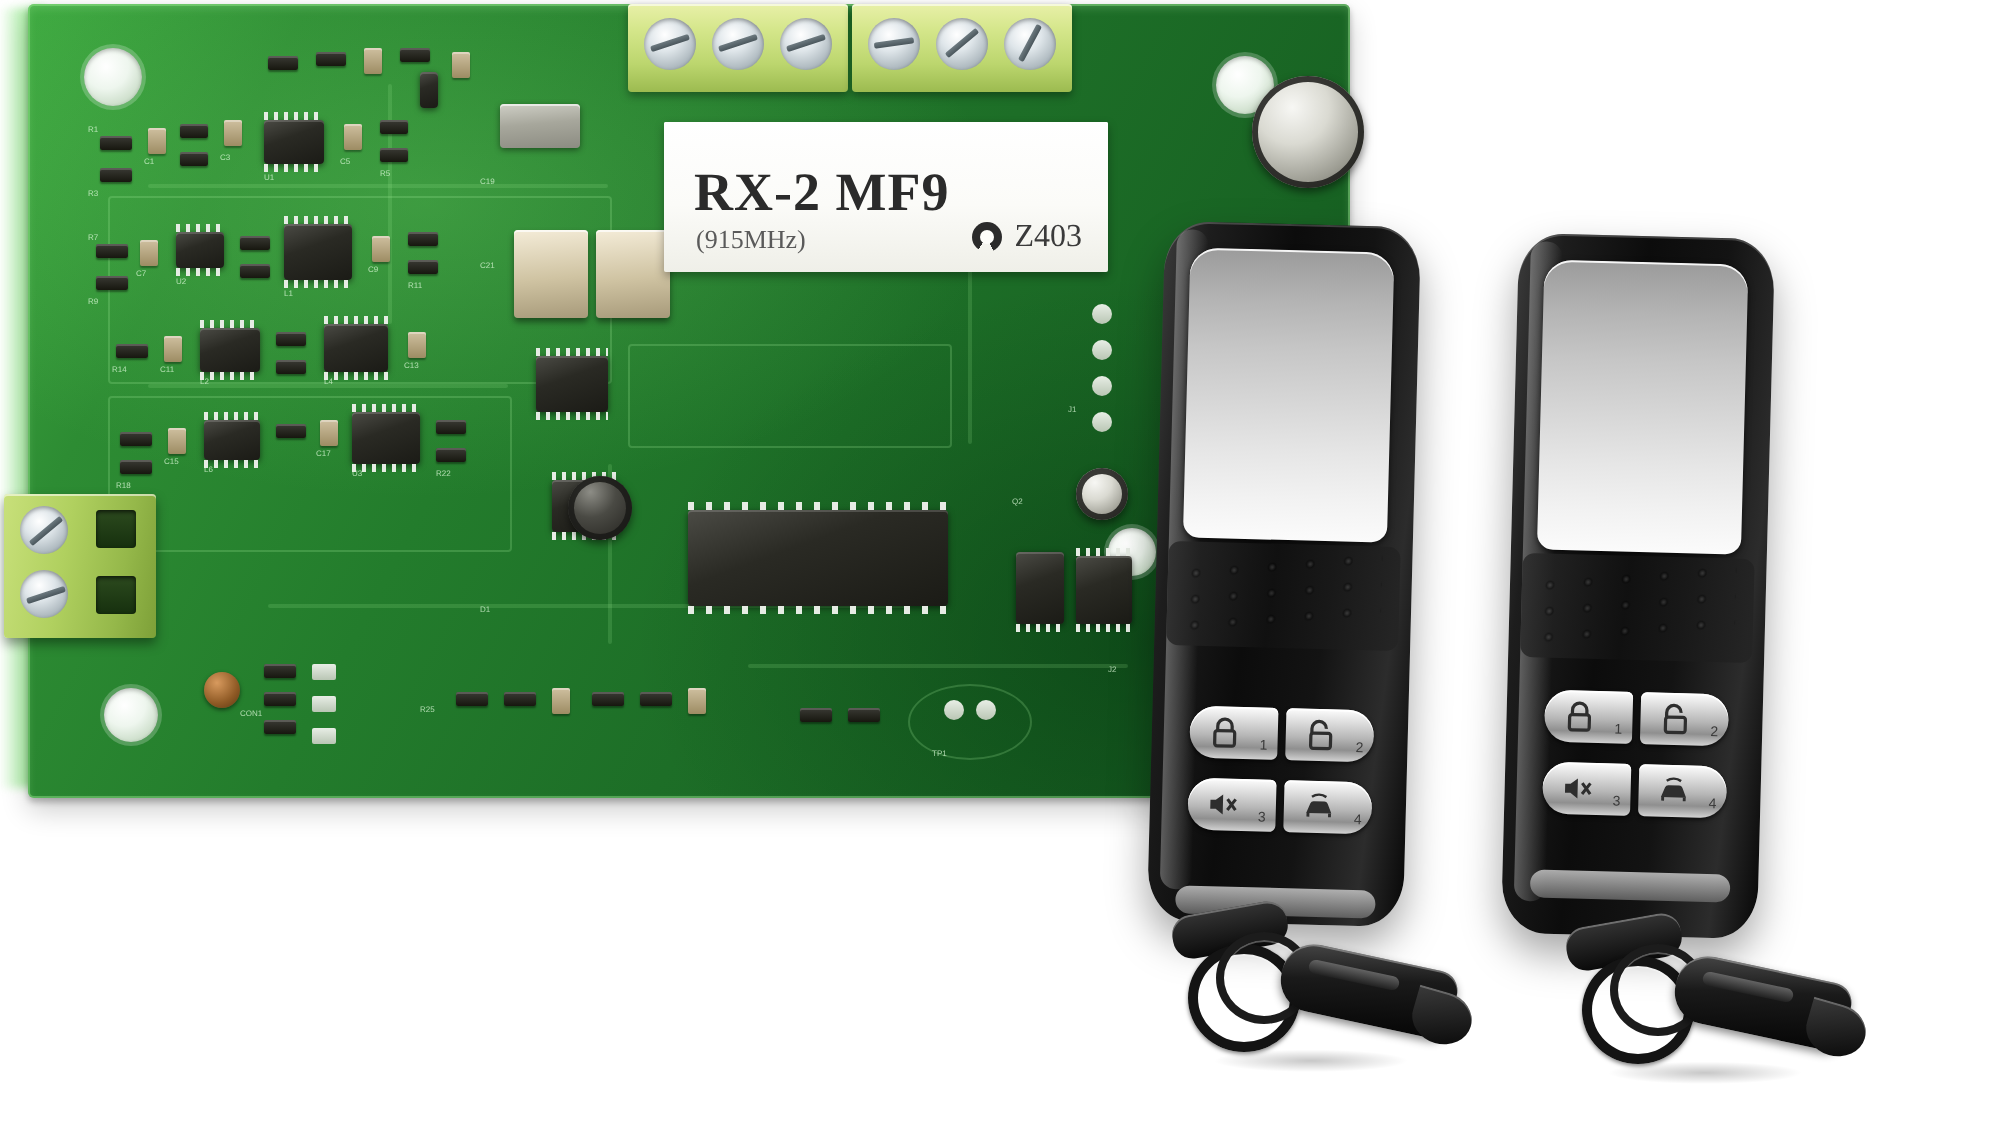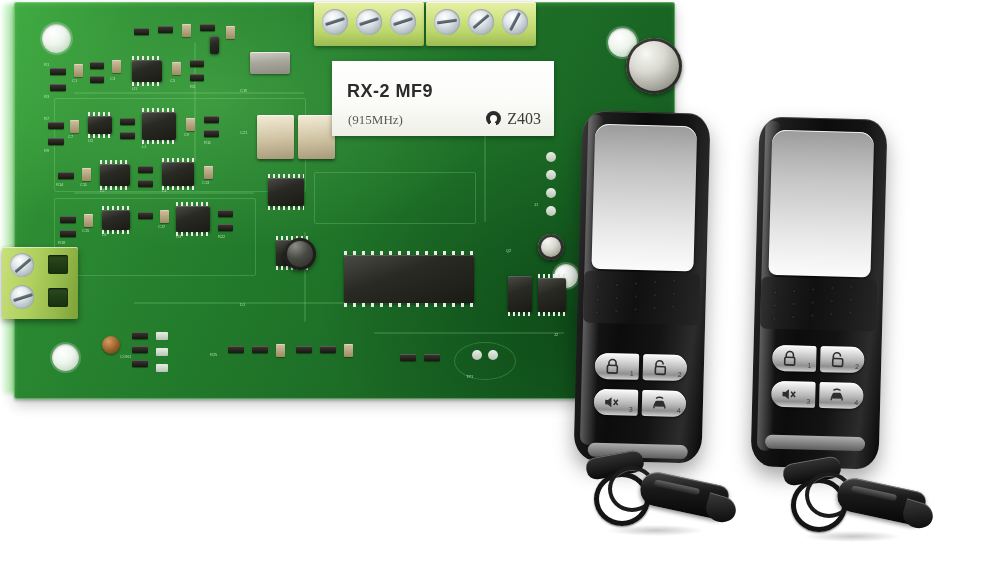--- a/index.html
+++ b/index.html
@@ -56,22 +56,22 @@
     box-shadow:inset 0 1px 2px rgba(0,0,0,.35);}
   .screw:after{content:"";position:absolute;left:3px;top:11px;width:20px;height:3px;
     background:linear-gradient(180deg,#6d7a80,#4a565c);border-radius:1px;transform-origin:50% 50%;}
   .screw.sl1:after{transform:rotate(-18deg)} .screw.sl2:after{transform:rotate(-40deg)}
   .screw.sl3:after{transform:rotate(-62deg)} .screw.sl4:after{transform:rotate(-8deg)}
 
   
   .rflabel{position:absolute;left:318px;top:59px;width:222px;height:75px;
     background:linear-gradient(180deg,#ffffff 0%,#fbfbf8 55%,#efefe8 100%);
     box-shadow:0 2px 5px rgba(0,0,0,.35), inset 0 1px 0 #fff;border-radius:1px;}
-  .rflabel .t1{position:absolute;left:15px;top:20px;font-family:Liberation Sans, sans-serif;
-    font-weight:bold;font-size:18px;color:#2b2b2b;letter-spacing:.5px;}
+  .rflabel .t1{position:absolute;left:15px;top:20px;font-family:Liberation Serif, serif;
+    font-weight:bold;font-size:27px;color:#2b2b2b;letter-spacing:.5px;}
   .rflabel .t2{position:absolute;left:16px;top:51px;font-family:"Liberation Serif",serif;
     font-size:13px;color:#5a5a5a;}
   .rflabel .t3{position:absolute;right:13px;top:49px;font-family:"Liberation Serif",serif;
     font-size:16px;color:#3a3a3a;}
   .rflabel .clogo{position:absolute;right:53px;top:50px;width:15px;height:15px;border-radius:50%;
     background:conic-gradient(from 215deg,#2b2b2b 0 300deg, rgba(0,0,0,0) 300deg 360deg);}
   .rflabel .clogo:before{content:"";position:absolute;left:4px;top:4px;width:7px;height:7px;border-radius:50%;background:#fdfdfa;}
 
   
   .can{position:absolute;background:linear-gradient(175deg,#cfcfc6 0%,#a7a79c 45%,#8c8c82 100%);

